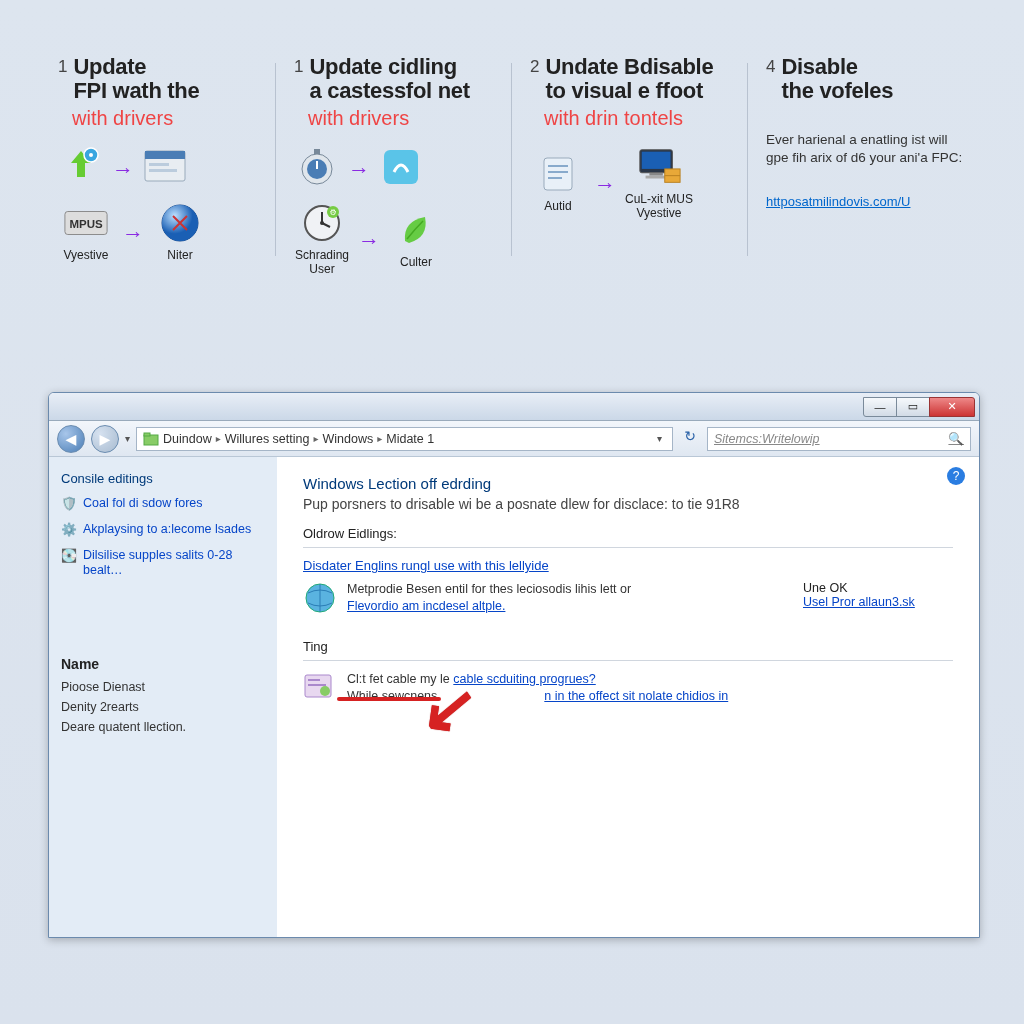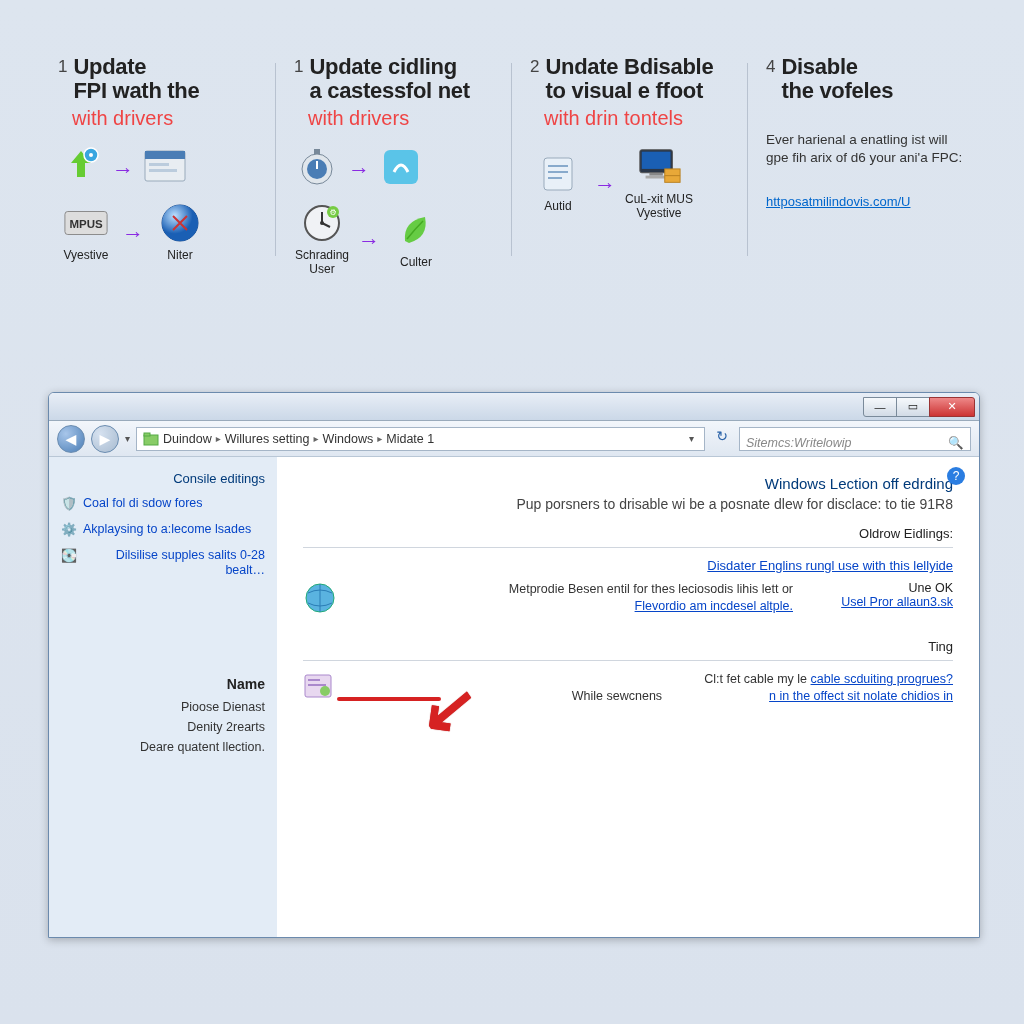--- a/index.html
+++ b/index.html
@@ -111,48 +111,48 @@
     padding: 0 6px;
     font-size: 12.5px;
     color: #333;
     gap: 4px;
   }
   .bc-ico { width:16px;height:16px;display:inline-flex;align-items:center;justify-content:center;font-size:12px;color:#3a7; }
   .bc-sep { color: #666; font-size: 10px; }
   .bc-drop { margin-left:auto; color:#555; font-size:10px; padding:0 4px; }
   .refresh { width:22px;height:22px;color:#2a62a8;font-size:14px;text-align:center; }
   .searchbox {
-    width: 232px; height: 24px;
+    width: 264px; height: 24px;
     background: #fff;
     border: 1px solid #a5b5c7;
-    display: flex; align-items: flex-end;
+    display: flex; align-items: center;
     padding: 0 6px;
     font-size: 12.5px;
     color: #888;
     font-style: italic;
     justify-content: space-between;
+    text-decoration: underline;
   }
 
   .body {
     flex: 1;
     display: flex;
     background: linear-gradient(to right, #e3ecf6 0, #e3ecf6 228px, #fff 228px);
-    text-align: right;
   }
 
   .sidebar {
     width: 228px;
     padding: 14px 12px;
     font-size: 12.5px;
   }
   .sidebar-title { color: #003a7a; font-size: 13px; margin-bottom: 10px; }
   .sidebar a { color: #0645c8; text-decoration: none; }
   .sidebar-item { display:flex; gap:6px; margin-bottom:10px; line-height:1.2; }
   .sidebar-item .si-ico { width:16px;height:16px;font-size:13px;flex-shrink:0; }
-  .sidebar-name-section { margin-top: 98px; }
+  .sidebar-name-section { margin-top: 78px; }
   .sidebar-name-section .hd { font-weight:700; font-size:14px; color:#222; margin-bottom:8px; }
   .sidebar-name-section div { font-size:12.5px; color:#333; margin-bottom:6px; }
 
   .content {
     flex: 1;
     padding: 18px 26px;
     position: relative;
     font-size: 13px;
   }
   .help-ico { position:absolute; top:10px; right:14px; width:18px;height:18px;border-radius:50%;background:#2a7de1;color:#fff;font-size:12px;display:flex;align-items:center;justify-content:center; }

